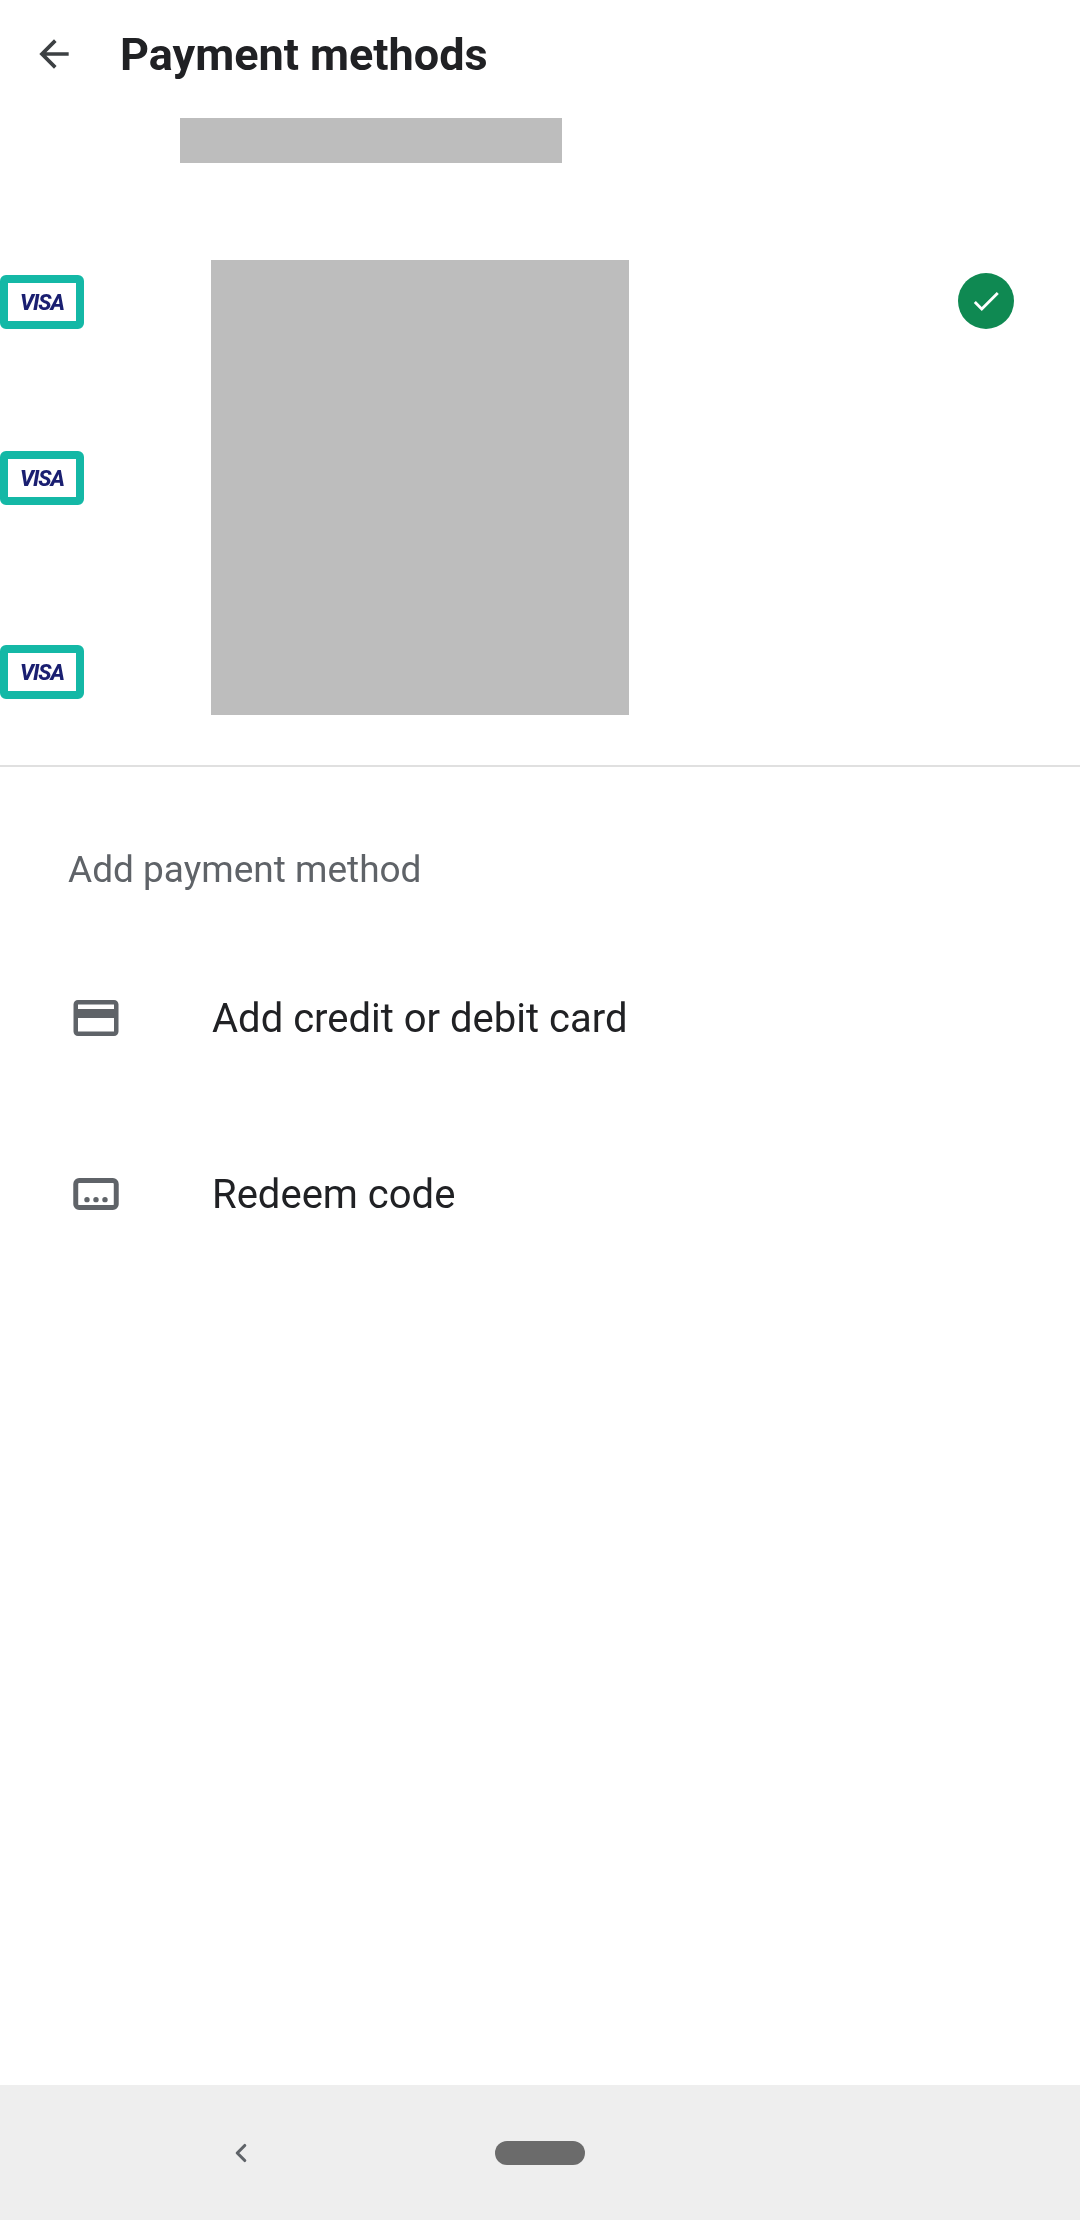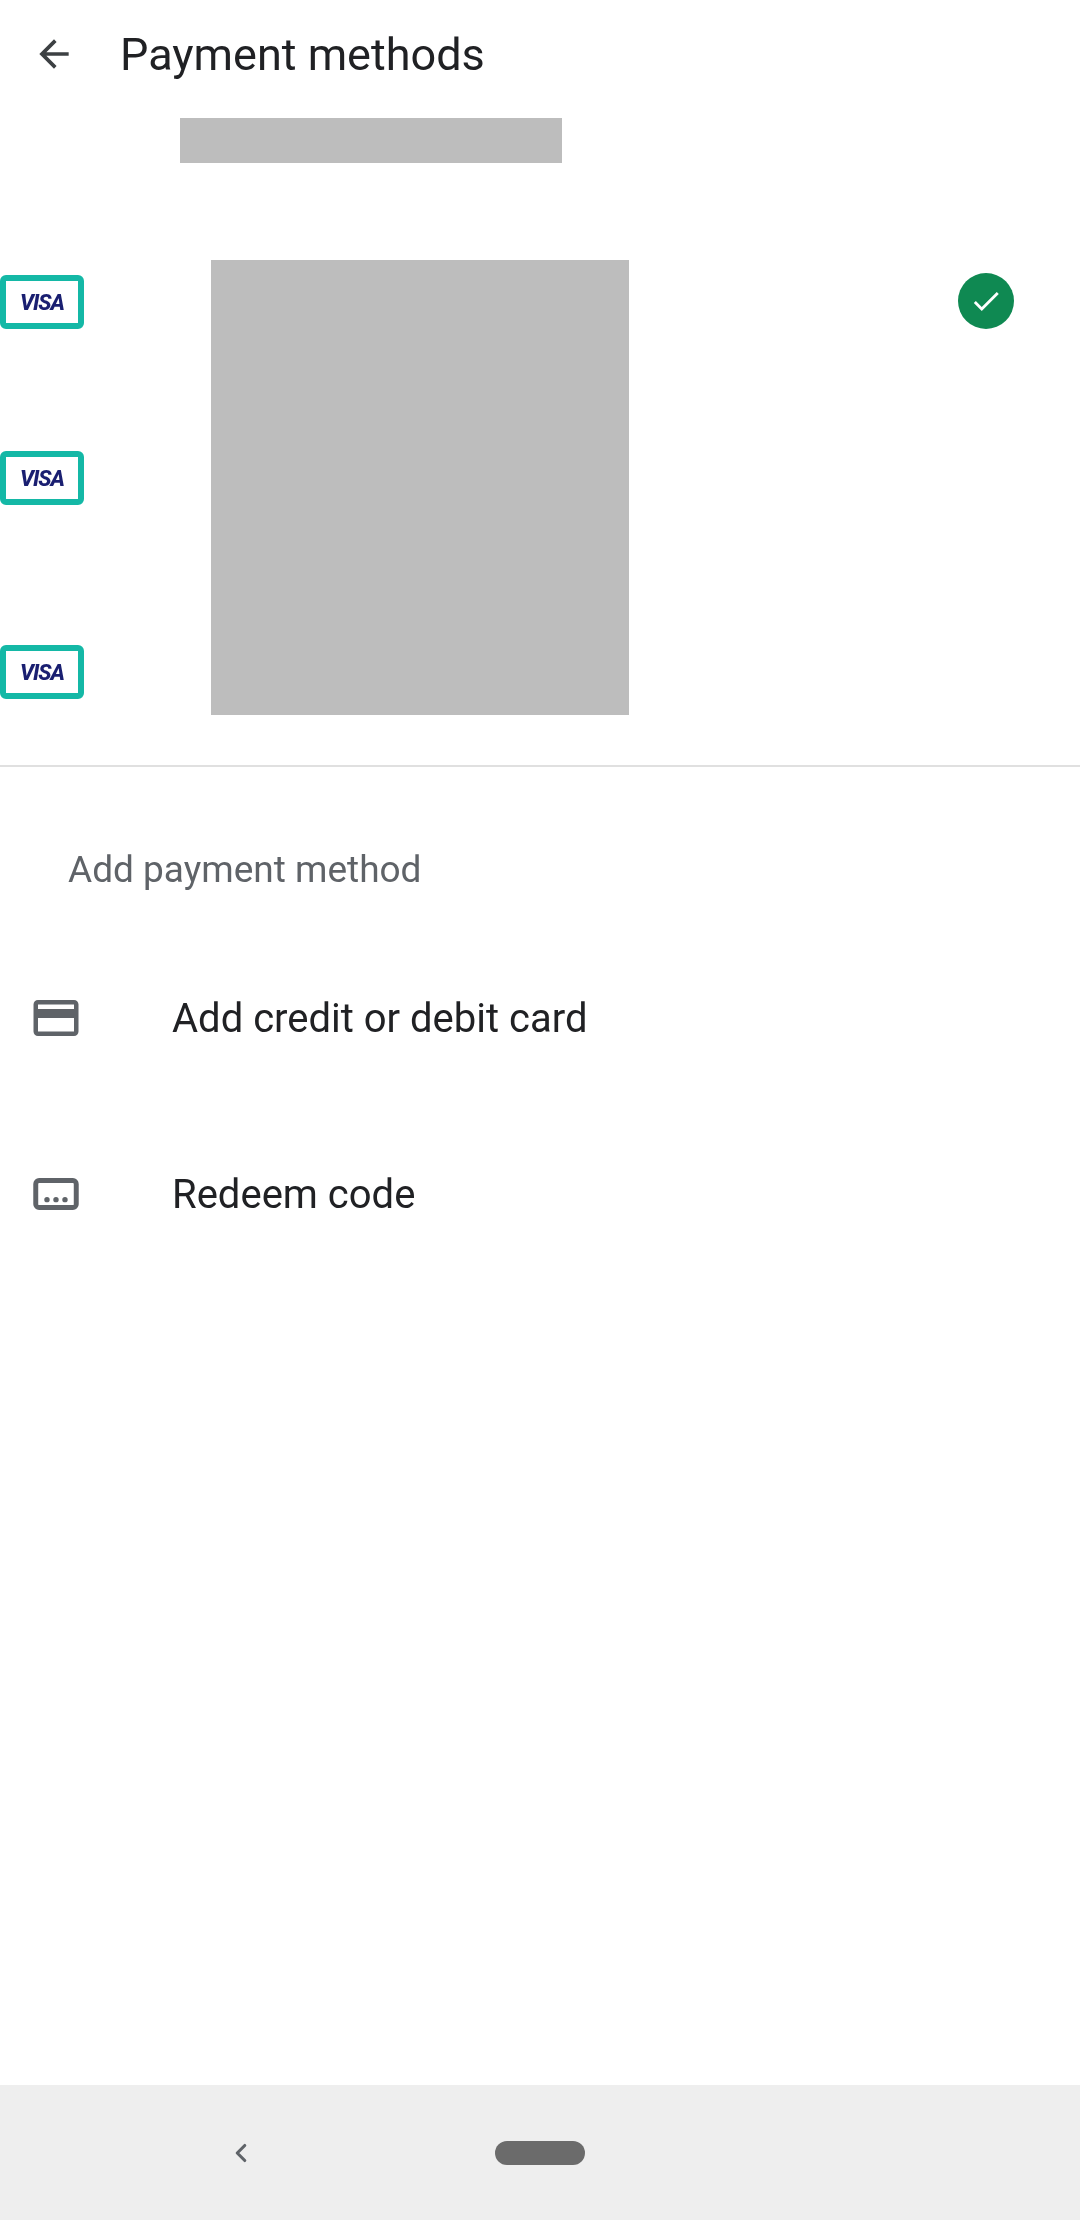--- a/index.html
+++ b/index.html
@@ -20,36 +20,36 @@
     .back-btn {
       width: 48px;
       height: 48px;
       display: flex;
       align-items: center;
       justify-content: center;
       cursor: pointer;
     }
     .title {
       font-size: 45px;
-      font-weight: 400;
+      font-weight: 700;
       color: #202124;
       margin-left: 42px;
     }
     .redact-top {
       position: absolute;
       left: 180px;
       top: 118px;
       width: 382px;
       height: 45px;
       background: #bdbdbd;
     }
     .visa-badge {
       width: 84px;
       height: 54px;
-      border: 6px solid #14b8a6;
+      border: 8px solid #14b8a6;
       border-radius: 6px;
       display: flex;
       align-items: center;
       justify-content: center;
       font-size: 22px;
       font-weight: 800;
       font-style: italic;
       color: #1a1f71;
       letter-spacing: -1px;
       background: #fff;
@@ -94,21 +94,21 @@
     }
     .options {
       position: absolute;
       top: 930px;
       width: 100%;
     }
     .option {
       height: 176px;
       display: flex;
       align-items: center;
-      padding-left: 26px;
+      padding-left: 66px;
       cursor: pointer;
     }
     .option-icon {
       width: 60px;
       height: 60px;
       display: flex;
       align-items: center;
       justify-content: center;
     }
     .option-label {

